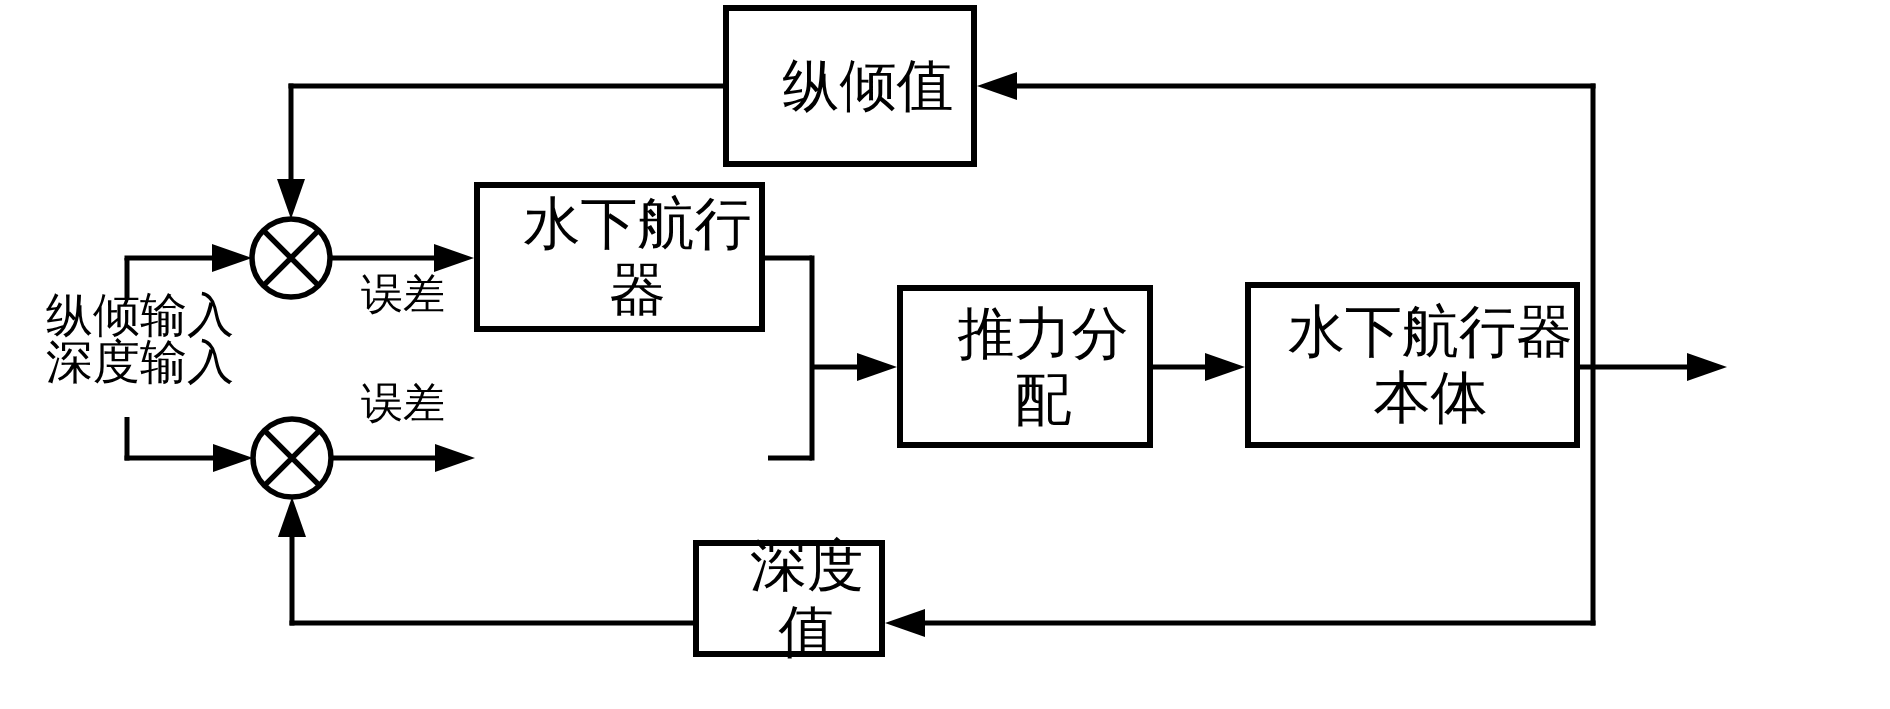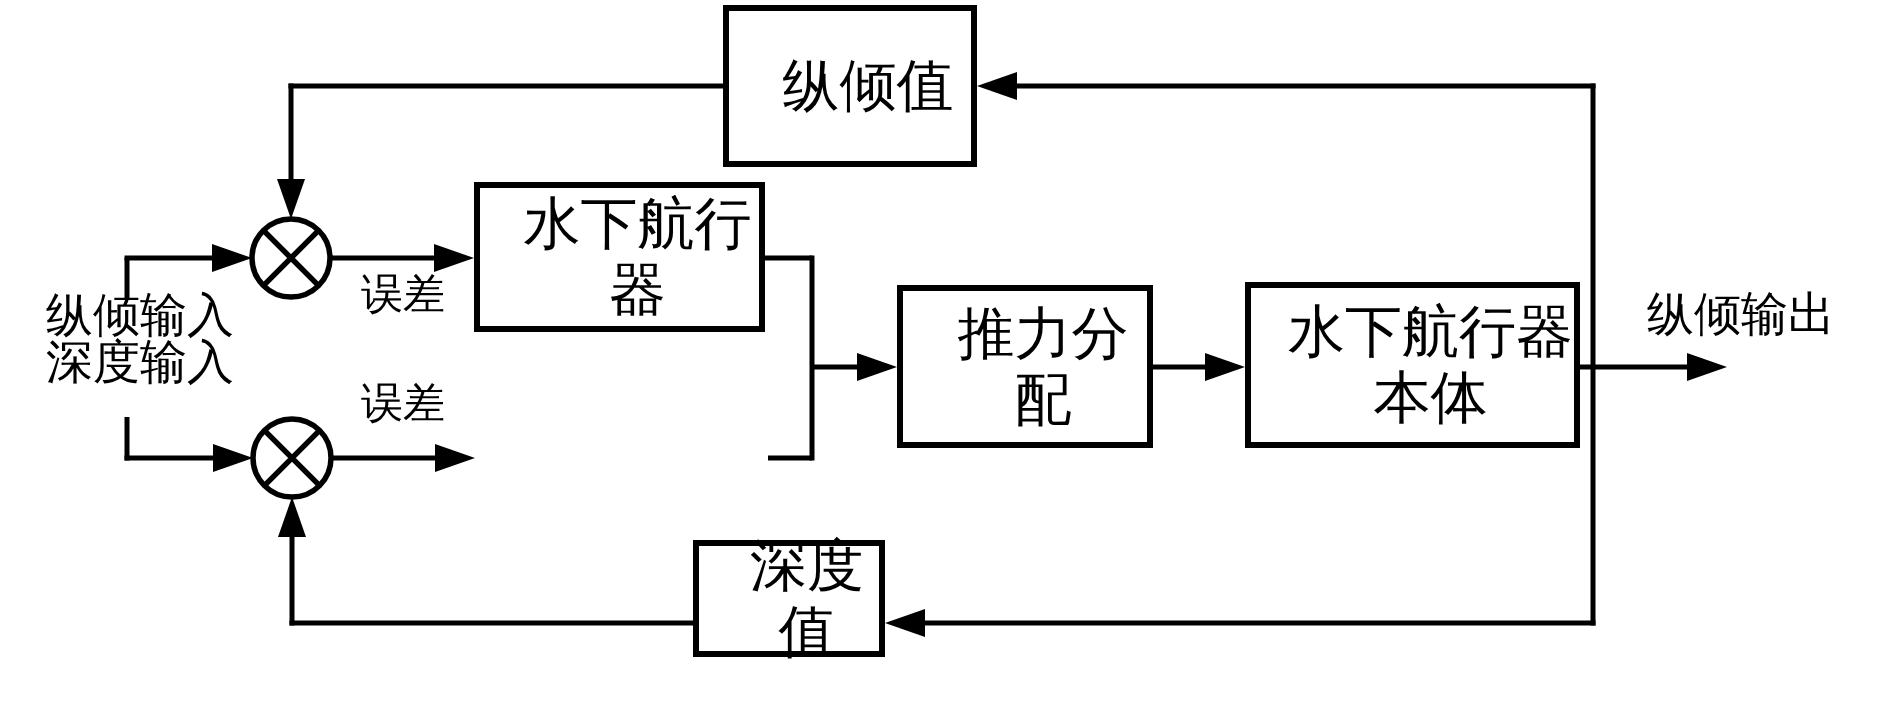--- a/index.html
+++ b/index.html
@@ -109,16 +109,15 @@
 
   <div class="box" style="left:693px; top:540px; width:192px; height:117px;">深度值</div>
 
   <div class="freelabel" style="left:18px; top:291px; width:244px;">纵倾输入
 深度输入</div>
 
   <div class="freelabel errlabel" style="left:343px; top:273px; width:120px;">误差</div>
 
   <div class="freelabel errlabel" style="left:343px; top:382px; width:120px;">误差</div>
 
-  <div class="freelabel" style="left:1625px; top:290px; width:232px;">纵倾输出</div>
 
 
 </div>
 
 </body></html>

